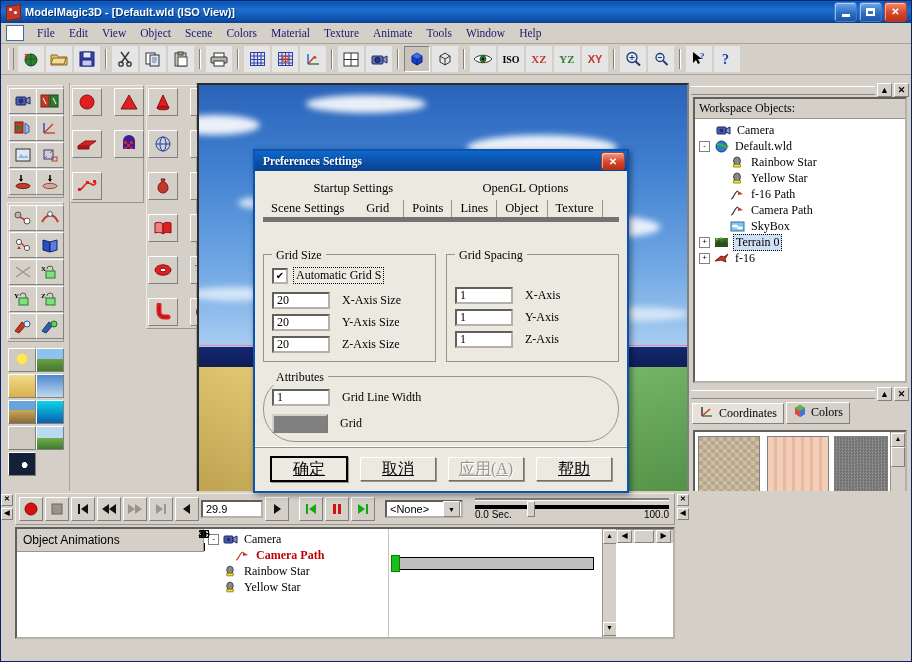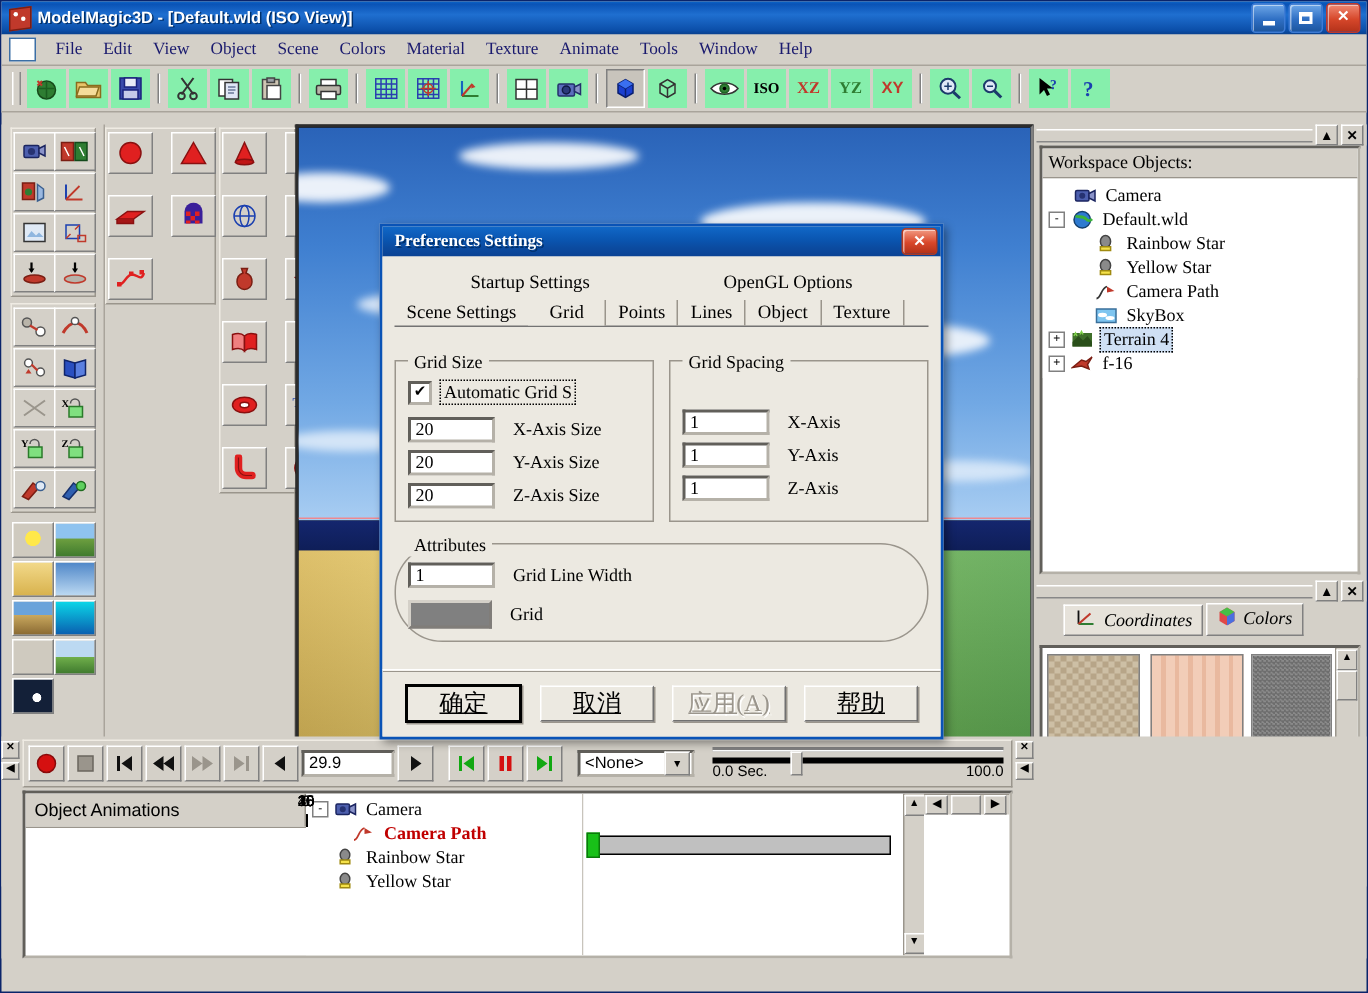--- a/index.html
+++ b/index.html
@@ -27,21 +27,21 @@
 
   
   .menubar{height:20px;background:#d4d0c8;display:flex;align-items:center;border-bottom:1px solid #a9a49b;padding-left:2px;}
   .mdi-icon{width:16px;height:14px;background:#fff;border:1px solid #3b6ea5;margin:0 6px 0 3px;}
   .menu-item{padding:2px 7px;font-size:11.5px;color:#1a1a6e;font-family:"Liberation Serif",serif;cursor:default;white-space:nowrap;}
 
   
   .toolbar{height:30px;background:#d4d0c8;display:flex;align-items:center;border-bottom:1px solid #a9a49b;padding-left:4px;}
   .tgrip{width:4px;height:22px;border-left:1px solid #fff;border-right:1px solid #888;margin:0 3px;}
   .tbtn{width:24px;height:24px;margin:0 1px;display:flex;align-items:center;justify-content:center;
-    border:1px solid transparent;background:#86efac;position:relative;}
+    border:1px solid transparent;background:#e5e5e5;position:relative;}
   .tbtn.pressed{border:1px solid #808080;border-right-color:#fff;border-bottom-color:#fff;background:#c8c4bc;}
   .tbtn svg{display:block;}
   .tbsep{width:1px;height:20px;background:#808080;border-right:1px solid #fff;margin:0 4px;}
 
   
   .main{position:absolute;left:0;top:82px;right:0;bottom:70px;display:flex;}
 
   
   .leftbars{width:68px;flex:none;background:#d4d0c8;border-right:1px solid #a9a49b;padding-top:2px;
      display:flex;flex-direction:column;align-items:center;}
@@ -82,21 +82,21 @@
   .panel-title{background:#d4d0c8;border-bottom:1px solid #9a958c;padding:2px 4px;font-family:"Liberation Serif",serif;font-size:12px;}
   .tree{padding:3px 2px 2px 4px;font-family:"Liberation Serif",serif;font-size:12px;background:#fff;}
   .trow{display:flex;align-items:center;height:16px;white-space:nowrap;}
   .tplus{width:9px;height:9px;border:1px solid #808080;background:#fff;font-size:8px;line-height:7px;text-align:center;
      margin-right:3px;font-family:"Liberation Sans",sans-serif;flex:none;}
   .tind{flex:none;}
   .ticon{width:16px;height:14px;margin-right:4px;flex:none;display:flex;align-items:center;justify-content:center;}
   .tlabel{padding:0 2px;}
   .tlabel.sel{background:#cfe0f4;border:1px dotted #000;}
 
-  .tabsrow{display:flex;align-items:flex-end;height:20px;margin:3px 20px 0;gap:2px;font-style:italic;}
+  .tabsrow{display:flex;align-items:flex-end;height:20px;margin:3px 3px 0;gap:2px;}
   .ptab{border:1px solid #fff;border-right-color:#808080;border-bottom-color:#808080;background:#d4d0c8;
      padding:1px 6px 2px;display:flex;align-items:center;gap:4px;font-family:"Liberation Serif",serif;font-size:12px;}
   .ptab.active{background:#e6e2da;}
 
   .texpanel{margin:0 4px;border:2px inset #b5b1a8;background:#fff;height:116px;display:flex;position:relative;overflow:hidden;}
   .texitem{width:64px;margin:4px 3px 0;display:flex;flex-direction:column;align-items:center;}
   .texthumb{width:60px;height:60px;border:1px solid #808080;}
   .texlabel{font-family:"Liberation Sans",sans-serif;font-size:11px;margin-top:3px;}
   .vsb{width:14px;background:#d4d0c8;border-left:1px solid #9a958c;display:flex;flex-direction:column;
       align-items:center;justify-content:space-between;padding:1px 0;}
@@ -171,21 +171,21 @@
   .dialog{position:absolute;left:252px;top:148px;width:372px;height:340px;background:#ece9e1;
      border:2px solid #0a53b6;box-shadow:2px 2px 6px rgba(0,0,0,.45);display:flex;flex-direction:column;z-index:50;}
   .dlg-title{height:20px;background:linear-gradient(180deg,#1068c8,#0a55b0 45%,#0b4ba0 70%,#0a4294);
      display:flex;align-items:center;padding:0 2px;}
   .dlg-title-text{color:#fff;font-weight:bold;font-size:11.5px;font-family:"Liberation Serif",serif;
      text-shadow:1px 1px 0 #00306b;padding-left:6px;flex:1;}
   .dlg-close{width:22px;height:16px;border:1px solid #b03a22;border-radius:3px;
      background:linear-gradient(180deg,#f29b84,#d9472a 55%,#b33219);color:#fff;font-size:10px;font-weight:bold;
      display:flex;align-items:center;justify-content:center;box-shadow:inset 1px 1px 0 rgba(255,255,255,.55);}
   .dlg-body{flex:1;padding:6px 8px 0;display:flex;flex-direction:column;position:relative;background:#ece9e1;}
-  .tabstrip{border-bottom:1px solid #737373;padding-bottom:0;margin-bottom:14px;}
+  .tabstrip{border-bottom:5px solid #737373;padding-bottom:0;margin-bottom:24px;}
   .tabrow{display:flex;align-items:flex-end;height:20px;font-family:"Liberation Serif",serif;font-size:12.5px;}
   .tabrow.row1{justify-content:space-around;padding:0 6px;}
   .dtab{padding:1px 8px;white-space:nowrap;border-right:1px solid #9a958c;}
   .dtab.nodiv{border-right:none;}
   .dtab.active{background:#ece9e1;font-weight:normal;border:none;}
   .groupbox{position:relative;border:1px solid #9a958c;border-top-color:#9a958c;margin-top:8px;padding:12px 8px 8px;}
   .gb-legend{position:absolute;top:-7px;left:8px;background:#ece9e1;padding:0 4px;font-family:"Liberation Serif",serif;font-size:12px;}
   .row{display:flex;align-items:center;margin-bottom:5px;}
   .tinput{width:58px;height:17px;border:2px inset #b5b1a8;background:#fff;font-family:"Liberation Serif",serif;
      font-size:12px;padding:0 3px;box-sizing:border-box;display:flex;align-items:center;}
@@ -743,20 +743,30 @@
             <span class="tind" style="width:30px"></span>
             <span class="ticon">
                 <svg width="14" height="13" viewBox="0 0 14 13">
                   <ellipse cx="7" cy="5" rx="3.4" ry="4" fill="#8a8a8a" stroke="#444"></ellipse>
                   <path d="M3.6 8.5h6.8v2.5H3.6z" fill="#f5e24a" stroke="#a08a10"></path>
                 </svg>
               </span>
             <span class="tlabel">Yellow Star</span>
           </div>
 
+          <div class="trow">
+            <span class="tind" style="width:30px"></span>
+            <span class="ticon">
+                <svg width="15" height="13" viewBox="0 0 15 13">
+                  <path d="M1 11C4 11 4 4 8 3" fill="none" stroke="#333" stroke-width="1.2"></path>
+                  <path d="M8 3l5 3-5 1z" fill="#c0392b"></path>
+                </svg>
+              </span>
+            <span class="tlabel">f-16 Path</span>
+          </div>
 
           <div class="trow">
             <span class="tind" style="width:30px"></span>
             <span class="ticon">
                 <svg width="15" height="13" viewBox="0 0 15 13">
                   <path d="M1 11C4 11 4 4 8 3" fill="none" stroke="#333" stroke-width="1.2"></path>
                   <path d="M8 3l5 3-5 1z" fill="#c0392b"></path>
                 </svg>
               </span>
             <span class="tlabel">Camera Path</span>
@@ -776,21 +786,21 @@
 
           <div class="trow">
             <span class="tplus"><span>+</span></span>
             <span class="ticon">
                 <svg width="15" height="13" viewBox="0 0 15 13">
                   <rect x="1" y="2" width="13" height="9" fill="#3f6f2a"></rect>
                   <path d="M1 8l4-4 3 3 3-3 3 4v3H1z" fill="#2a4f1a"></path>
                   <path d="M2 4l1-2 1 2M6 3l1-2 1 2" stroke="#7fd04a" fill="none"></path>
                 </svg>
               </span>
-            <span class="tlabel sel">Terrain 4</span>
+            <span class="tlabel sel">Terrain 0</span>
           </div>
 
           <div class="trow">
             <span class="tplus"><span>+</span></span>
             <span class="ticon">
                 <svg width="15" height="13" viewBox="0 0 15 13">
                   <path d="M1 9l6-5 3 1 4-3-3 5 1 3-5-2z" fill="#c0392b" stroke="#7b1e13"></path>
                 </svg>
               </span>
             <span class="tlabel">f-16</span>

